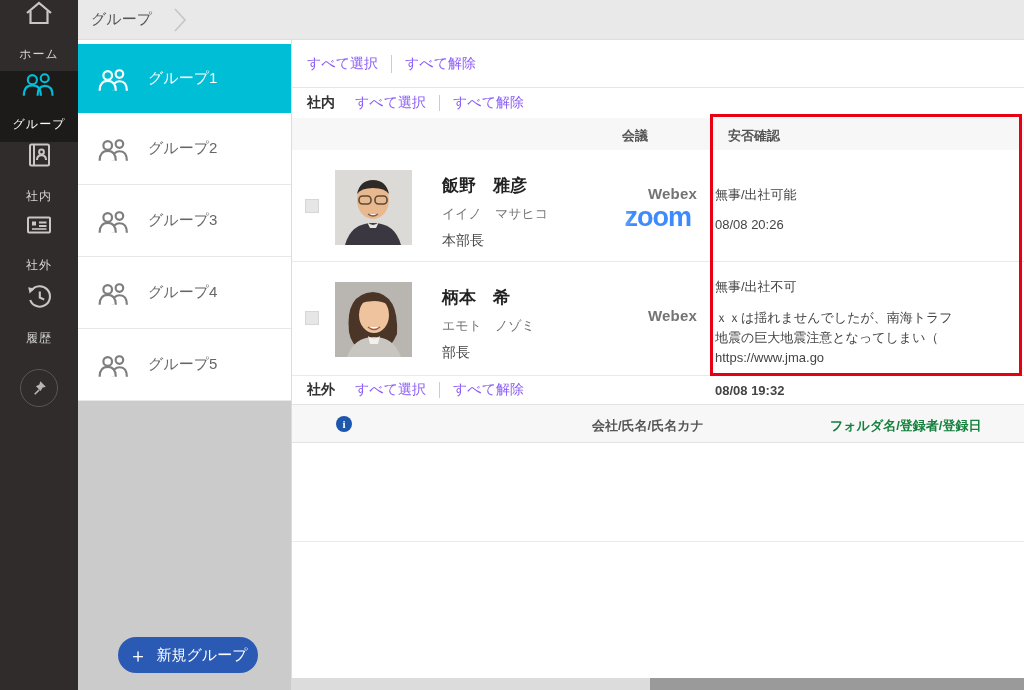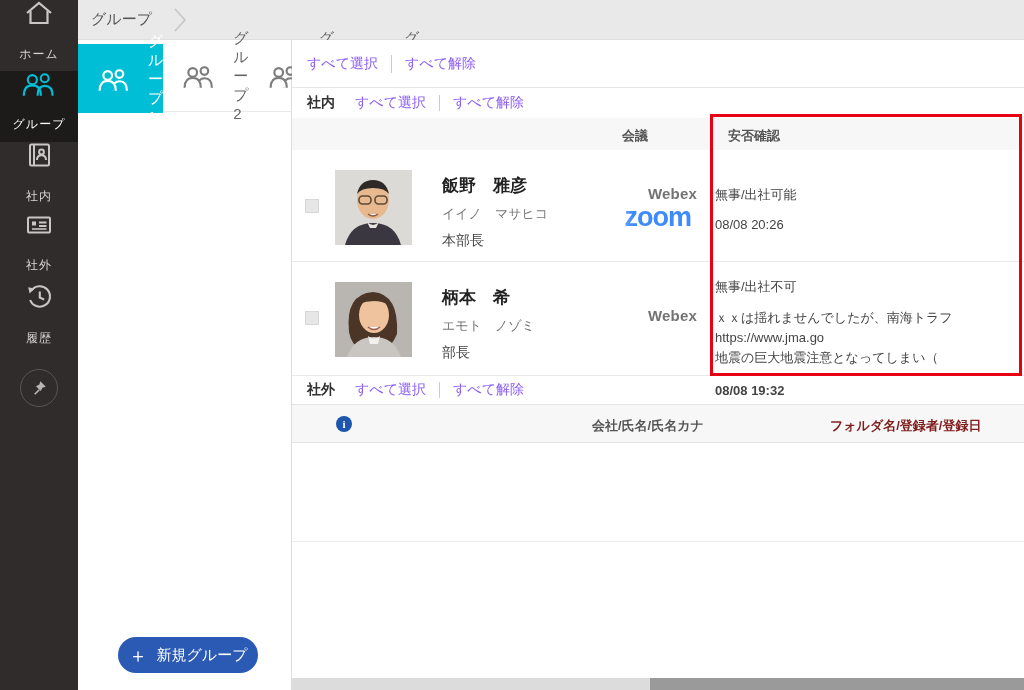--- a/index.html
+++ b/index.html
@@ -19,21 +19,21 @@
 
   
   .right-wrap { flex:1; display:flex; flex-direction:column; }
   .topbar { height:40px; background:#e9e9e9; border-bottom:1px solid #dedede; display:flex; align-items:center; padding-left:13px; flex-shrink:0; }
   .crumb { font-size:15px; color:#555; }
   .crumb-chev { margin-left:22px; display:flex; align-items:center; }
 
   .content-row { flex:1; display:flex; min-height:0; }
 
   
-  .group-col { width:214px; background:#fff; border-right:1px solid #dcdcdc; display:flex; flex-direction:row; position:relative; flex-shrink:0; }
+  .group-col { width:214px; background:#fff; border-right:1px solid #dcdcdc; display:flex; flex-direction:column; position:relative; flex-shrink:0; }
   .group-item { height:72px; display:flex; align-items:center; padding-left:18px; border-bottom:1px solid #e8e8e8; color:#666; cursor:pointer; --icon-bg:#fff; }
   .group-item svg { stroke:#7d7d7d; flex-shrink:0; }
   .group-item .group-label { margin-left:16px; font-size:15px; }
   .group-item.selected { background:#00bed6; color:#fff; height:69px; margin-top:4px; border-bottom:none; --icon-bg:#00bed6; }
   .group-item.selected svg { stroke:#fff; }
   .group-filler { flex:1; background:#cbcbcb; }
   .new-group-btn { position:absolute; left:40px; bottom:17px; width:140px; height:36px; border-radius:18px; background:#2a5ab4; color:#fff; display:flex; align-items:center; justify-content:center; gap:9px; font-size:15px; cursor:pointer; border:none; }
   .plus { font-size:19px; font-weight:400; line-height:1; }
 
   
@@ -70,21 +70,21 @@
   .safety-cell .s-status { }
   .safety-row1 { padding-top:36px; }
   .safety-row2 { padding-top:16px; }
   .s-time { margin-top:13px; }
   .s-msg { margin-top:12px; line-height:20px; width:270px; }
   .safety-row2 .s-time { margin-top:15px;font-weight:bold; }
 
   .ext-head { height:39px; background:#f7f7f7; border-top:1px solid #e3e3e3; border-bottom:1px solid #e3e3e3; position:relative; flex-shrink:0; }
   .info-icon { position:absolute; left:44px; top:11px; width:16px; height:16px; border-radius:50%; background:#1d56ad; color:#fff; font-size:11px; font-weight:bold; display:flex; align-items:center; justify-content:center; font-family:"Liberation Serif","DejaVu Serif",serif; }
   .ext-col-a { position:absolute; left:300px; top:12px; font-size:13px; font-weight:600; color:#555; }
-  .ext-col-b { position:absolute; left:538px; top:12px; font-size:13px; font-weight:600; color:#7f1d1d; }
+  .ext-col-b { position:absolute; left:538px; top:12px; font-size:13px; font-weight:600; color:#15803d; }
   .ext-empty { height:99px; border-bottom:1px solid #ececec; flex-shrink:0; }
   .main-filler { flex:1; }
 
   .hscrollbar { position:absolute; left:0; right:0; bottom:0; height:12px; background:#dcdcdc; }
   .hthumb { position:absolute; left:358px; top:0; width:374px; height:12px; background:#9a9a9a; cursor:pointer; }
 
   .red-box { position:absolute; left:710px; top:114px; width:312px; height:262px; border:3px solid #e60012; z-index:10; pointer-events:none; }
 
   .avatar-svg { display:block; }
 </style>
@@ -173,20 +173,29 @@
           <span class="group-label">グループ1</span>
         </div>
         <div class="group-item">
           <svg width="36" height="24" viewBox="0 0 40 26" fill="none" stroke-width="2.4">
             <circle cx="26" cy="7.5" r="4.2"></circle>
               <path d="M18.5 26 c0,-8 3.5,-10.5 7.8,-10.5 c4.5,0 8,2.8 8,10.5"></path>
             <circle cx="13" cy="9" r="4.8" fill="#fff"></circle>
               <path d="M4 26 c0,-8.5 4,-11 9,-11 c5,0 9,2.8 9,11" fill="#fff"></path>
           </svg>
           <span class="group-label">グループ2</span>
+        </div>
+        <div class="group-item">
+          <svg width="36" height="24" viewBox="0 0 40 26" fill="none" stroke-width="2.4">
+            <circle cx="26" cy="7.5" r="4.2"></circle>
+              <path d="M18.5 26 c0,-8 3.5,-10.5 7.8,-10.5 c4.5,0 8,2.8 8,10.5"></path>
+            <circle cx="13" cy="9" r="4.8" fill="#fff"></circle>
+              <path d="M4 26 c0,-8.5 4,-11 9,-11 c5,0 9,2.8 9,11" fill="#fff"></path>
+          </svg>
+          <span class="group-label">グループ3</span>
         </div>
         <div class="group-item">
           <svg width="36" height="24" viewBox="0 0 40 26" fill="none" stroke-width="2.4">
             <circle cx="26" cy="7.5" r="4.2"></circle>
               <path d="M18.5 26 c0,-8 3.5,-10.5 7.8,-10.5 c4.5,0 8,2.8 8,10.5"></path>
             <circle cx="13" cy="9" r="4.8" fill="#fff"></circle>
               <path d="M4 26 c0,-8.5 4,-11 9,-11 c5,0 9,2.8 9,11" fill="#fff"></path>
           </svg>
           <span class="group-label">グループ4</span>
         </div>
@@ -283,22 +292,22 @@
             <div class="p-title">部長</div>
           </div>
           <div class="meeting-cell pad-meet-2">
             <span class="meeting-fade"></span>
             <span class="webex-logo">Webex</span>
           </div>
           <div class="safety-cell safety-row2">
             <div class="s-status">無事/出社不可</div>
             <div class="s-msg">
               <div>ｘｘは揺れませんでしたが、南海トラフ</div>
+              <div>地震の巨大地震注意となってしまい（</div>
               <div>https://www.jma.go</div>
-              <div>地震の巨大地震注意となってしまい（</div>
             </div>
             <div class="s-time">08/08 19:32</div>
           </div>
         </div>
 
         <div class="section-row" style="height:28px">
           <span class="section-label">社外</span>
           <span class="link">すべて選択</span>
           <span class="vdiv"></span>
           <span class="link">すべて解除</span>

